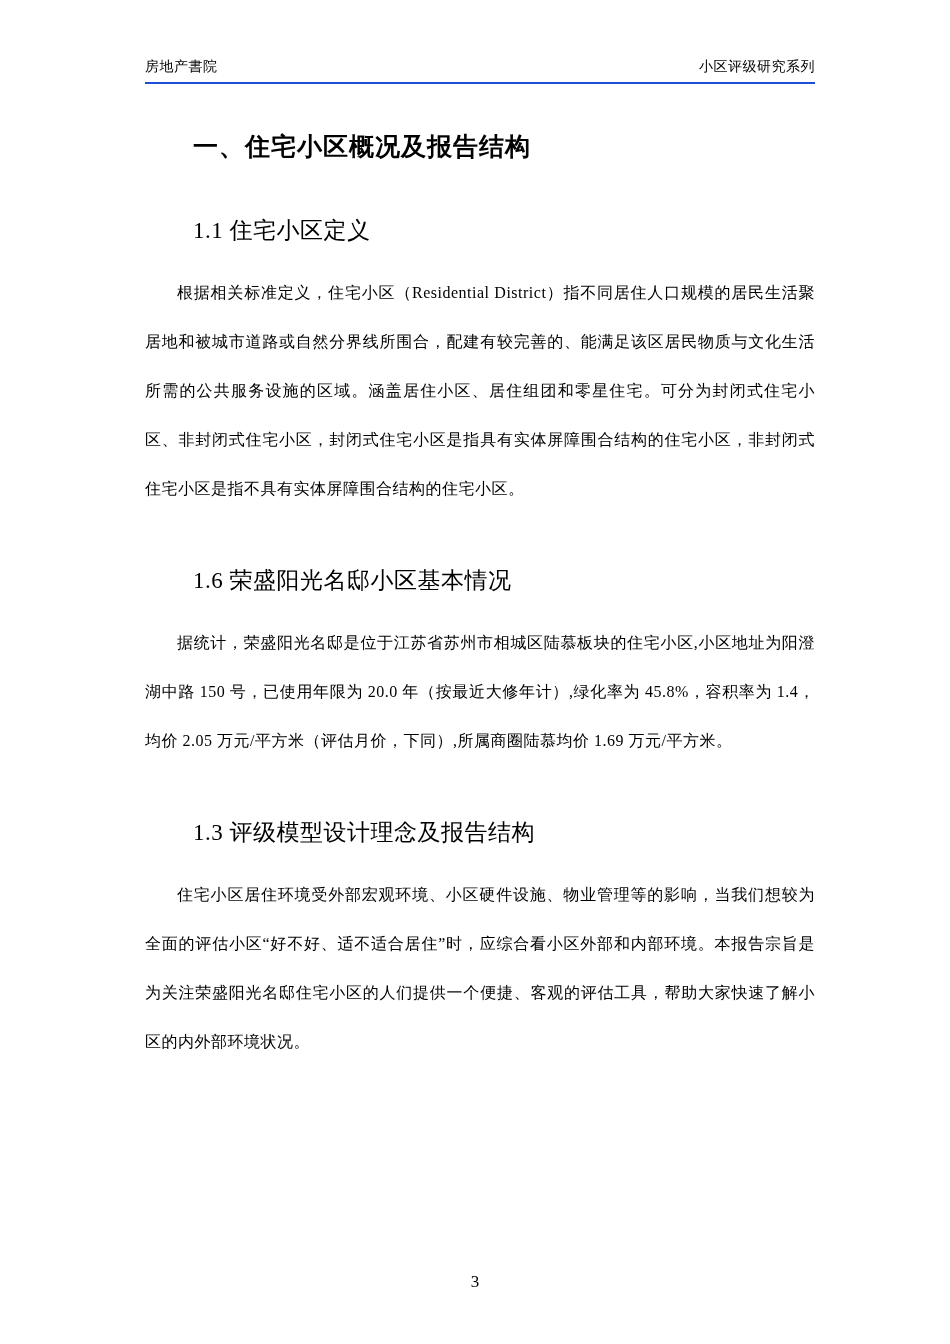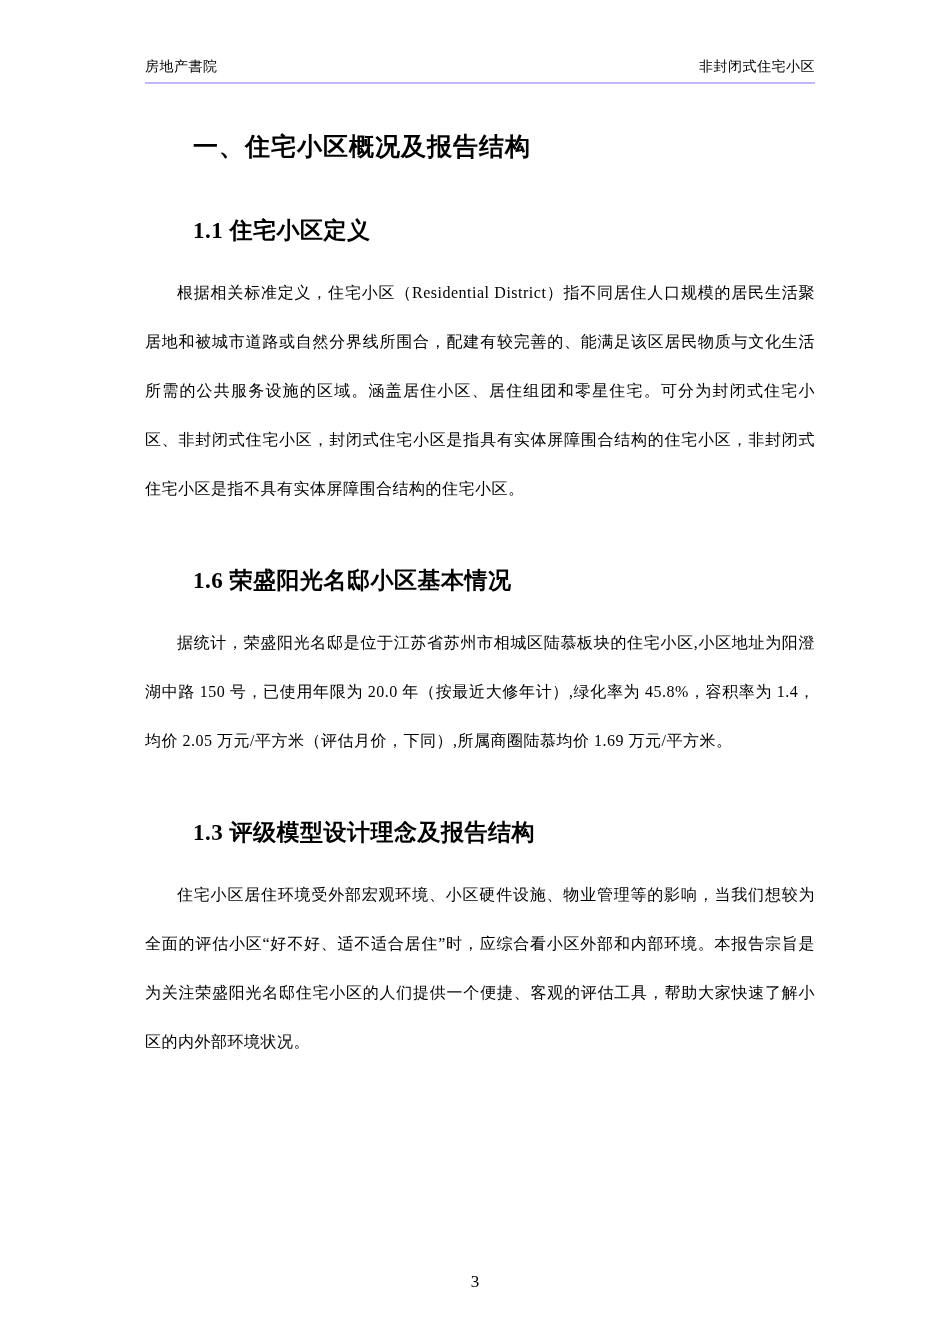--- a/index.html
+++ b/index.html
@@ -18,37 +18,37 @@
     font-family: "Liberation Serif", "DejaVu Serif", serif;
     color: #000000;
   }
   .doc-header {
     display: flex;
     justify-content: space-between;
     align-items: flex-end;
     font-size: 14px;
     letter-spacing: 0.5px;
     padding-bottom: 6px;
-    border-bottom: 2px solid #c4b5fd;
+    border-bottom: 2px solid #1d4ed8;
   }
   .doc-header .hdr-left,
   .doc-header .hdr-right {
     white-space: nowrap;
   }
   .doc-title {
     margin: 46px 0 0 48px;
     font-size: 25px;
     font-weight: bold;
     letter-spacing: 1px;
     font-family: Liberation Mono, monospace;
   }
   .section-heading {
     margin: 52px 0 0 48px;
     font-size: 23px;
-    font-weight: bold;
+    font-weight: normal;
     letter-spacing: 0.5px;
   }
   .body-para {
     margin: 22px 0 0 0;
     font-size: 16px;
     line-height: 49px;
     text-align: justify;
     text-justify: inter-character;
     text-indent: 2em;
     letter-spacing: 0.5px;
@@ -63,21 +63,21 @@
     font-size: 17px;
   }
 </style>
 </head>
 <body>
 
 <div class="page">
 
   <div class="doc-header">
     <span class="hdr-left">房地产書院</span>
-    <span class="hdr-right">非封闭式住宅小区</span>
+    <span class="hdr-right">小区评级研究系列</span>
   </div>
 
   <h1 class="doc-title">一、住宅小区概况及报告结构</h1>
 
   <h2 class="section-heading">1.1 住宅小区定义</h2>
   <p class="body-para">根据相关标准定义，住宅小区（Residential District）指不同居住人口规模的居民生活聚居地和被城市道路或自然分界线所围合，配建有较完善的、能满足该区居民物质与文化生活所需的公共服务设施的区域。涵盖居住小区、居住组团和零星住宅。可分为封闭式住宅小区、非封闭式住宅小区，封闭式住宅小区是指具有实体屏障围合结构的住宅小区，非封闭式住宅小区是指不具有实体屏障围合结构的住宅小区。</p>
 
   <h2 class="section-heading">1.6 荣盛阳光名邸小区基本情况</h2>
   <p class="body-para">据统计，荣盛阳光名邸是位于江苏省苏州市相城区陆慕板块的住宅小区,小区地址为阳澄湖中路 150 号，已使用年限为 20.0 年（按最近大修年计）,绿化率为 45.8%，容积率为 1.4，均价 2.05 万元/平方米（评估月价，下同）,所属商圈陆慕均价 1.69 万元/平方米。</p>
 

